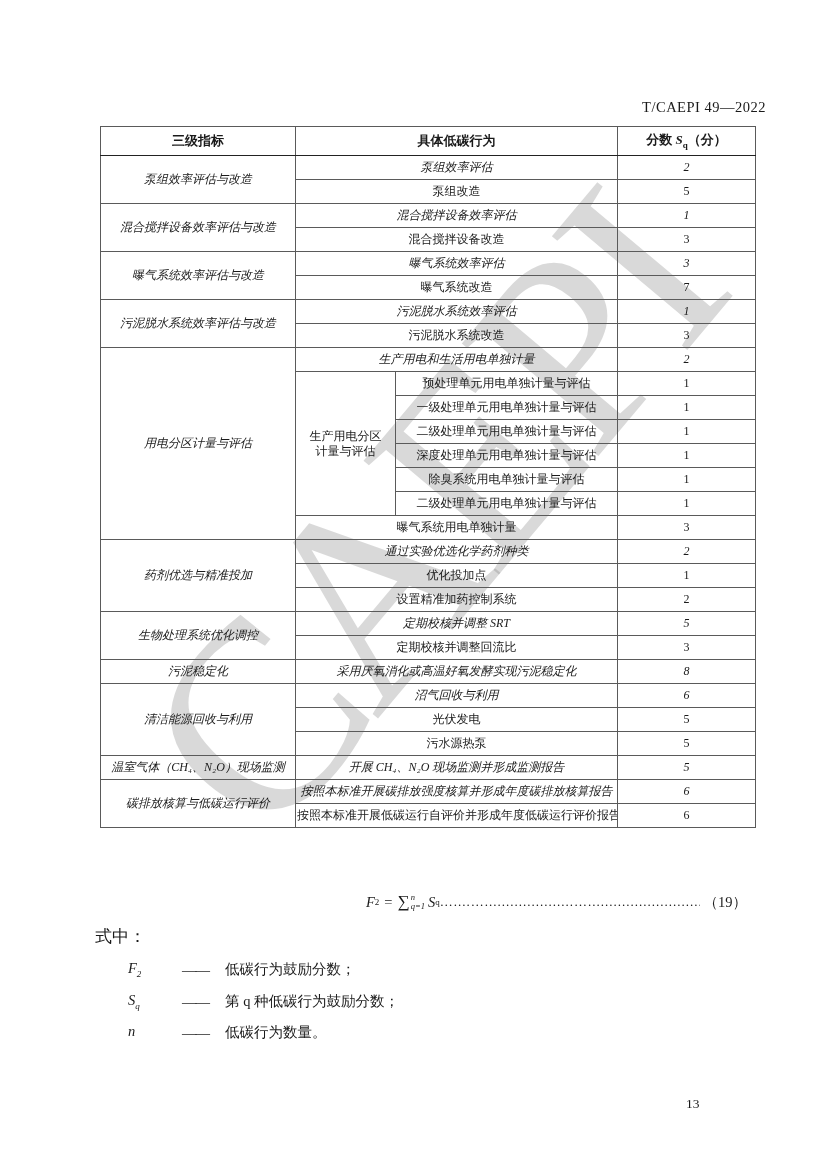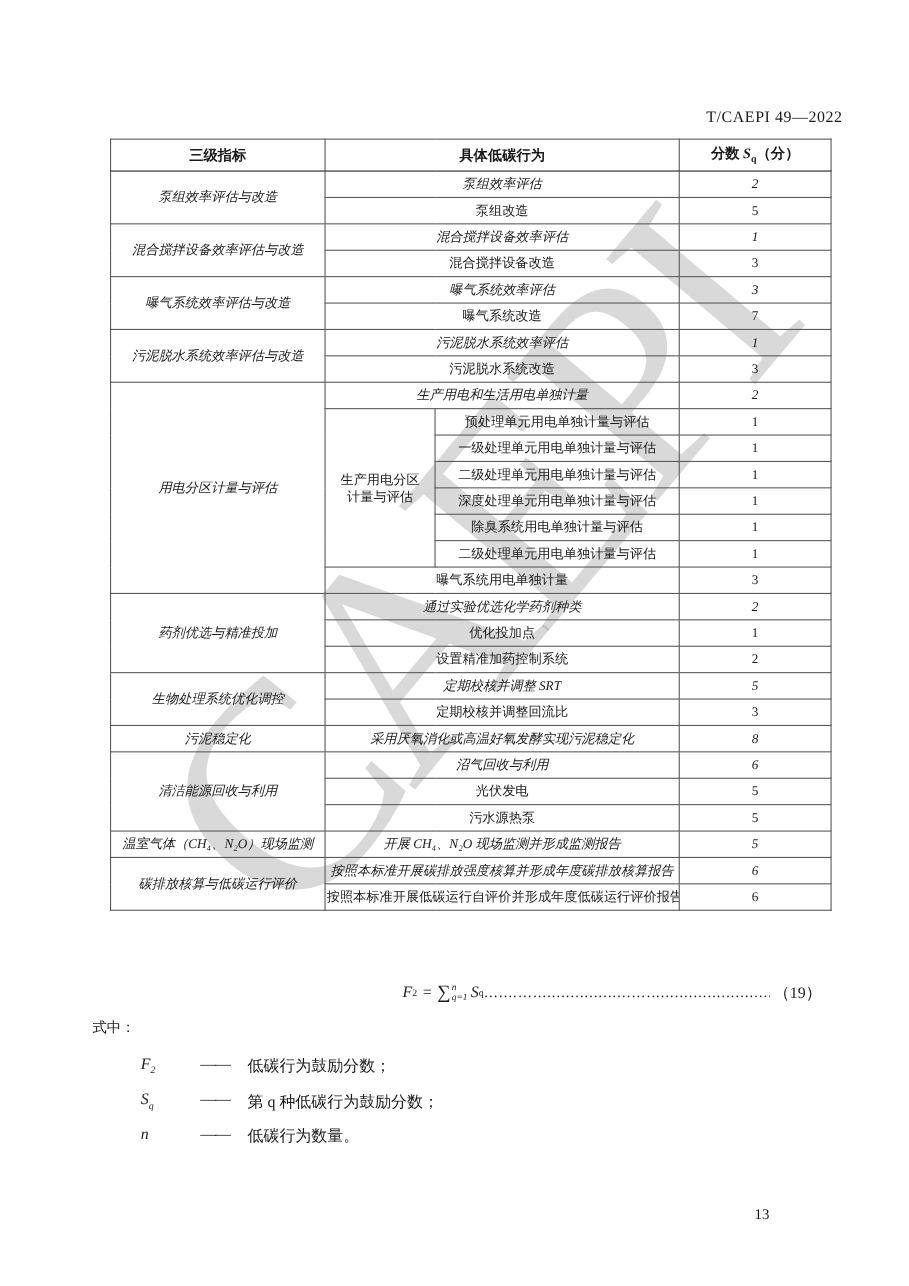--- a/index.html
+++ b/index.html
@@ -59,24 +59,24 @@
   .fpart i{font-style:italic;}
   .fpart .eq{margin:0 5px;}
   .sum-sym{font-size:17px;}
   .limits{
     display:inline-flex;flex-direction:column;align-items:flex-start;
     font-size:8.5px;line-height:1.05;margin:0 3px 0 1px;font-style:italic;
   }
   .dots{flex:1;overflow:hidden;white-space:nowrap;font-size:13px;letter-spacing:1px;}
   .flabel{flex:none;font-size:14.5px;margin-left:4px;}
 
-  .where{position:absolute;left:84px;top:925px;font-size:13px;z-index:2;}
+  .where{position:absolute;left:95px;top:925px;font-size:17px;z-index:2;}
   .def-row{
     position:absolute;left:128px;right:80px;z-index:2;
-    display:flex;align-items:flex-start;font-size:14.5px;font-family:Liberation Serif, serif;
+    display:flex;align-items:flex-end;font-size:14.5px;font-family:Liberation Serif, serif;
   }
   .def-sym{width:54px;flex:none;font-style:italic;}
   .def-dash{flex:none;letter-spacing:-1px;}
   .def-text{margin-left:16px;}
 
   .page-num{position:absolute;top:1096px;left:686px;font-size:13.5px;z-index:2;}
 </style>
 </head>
 <body>
 

